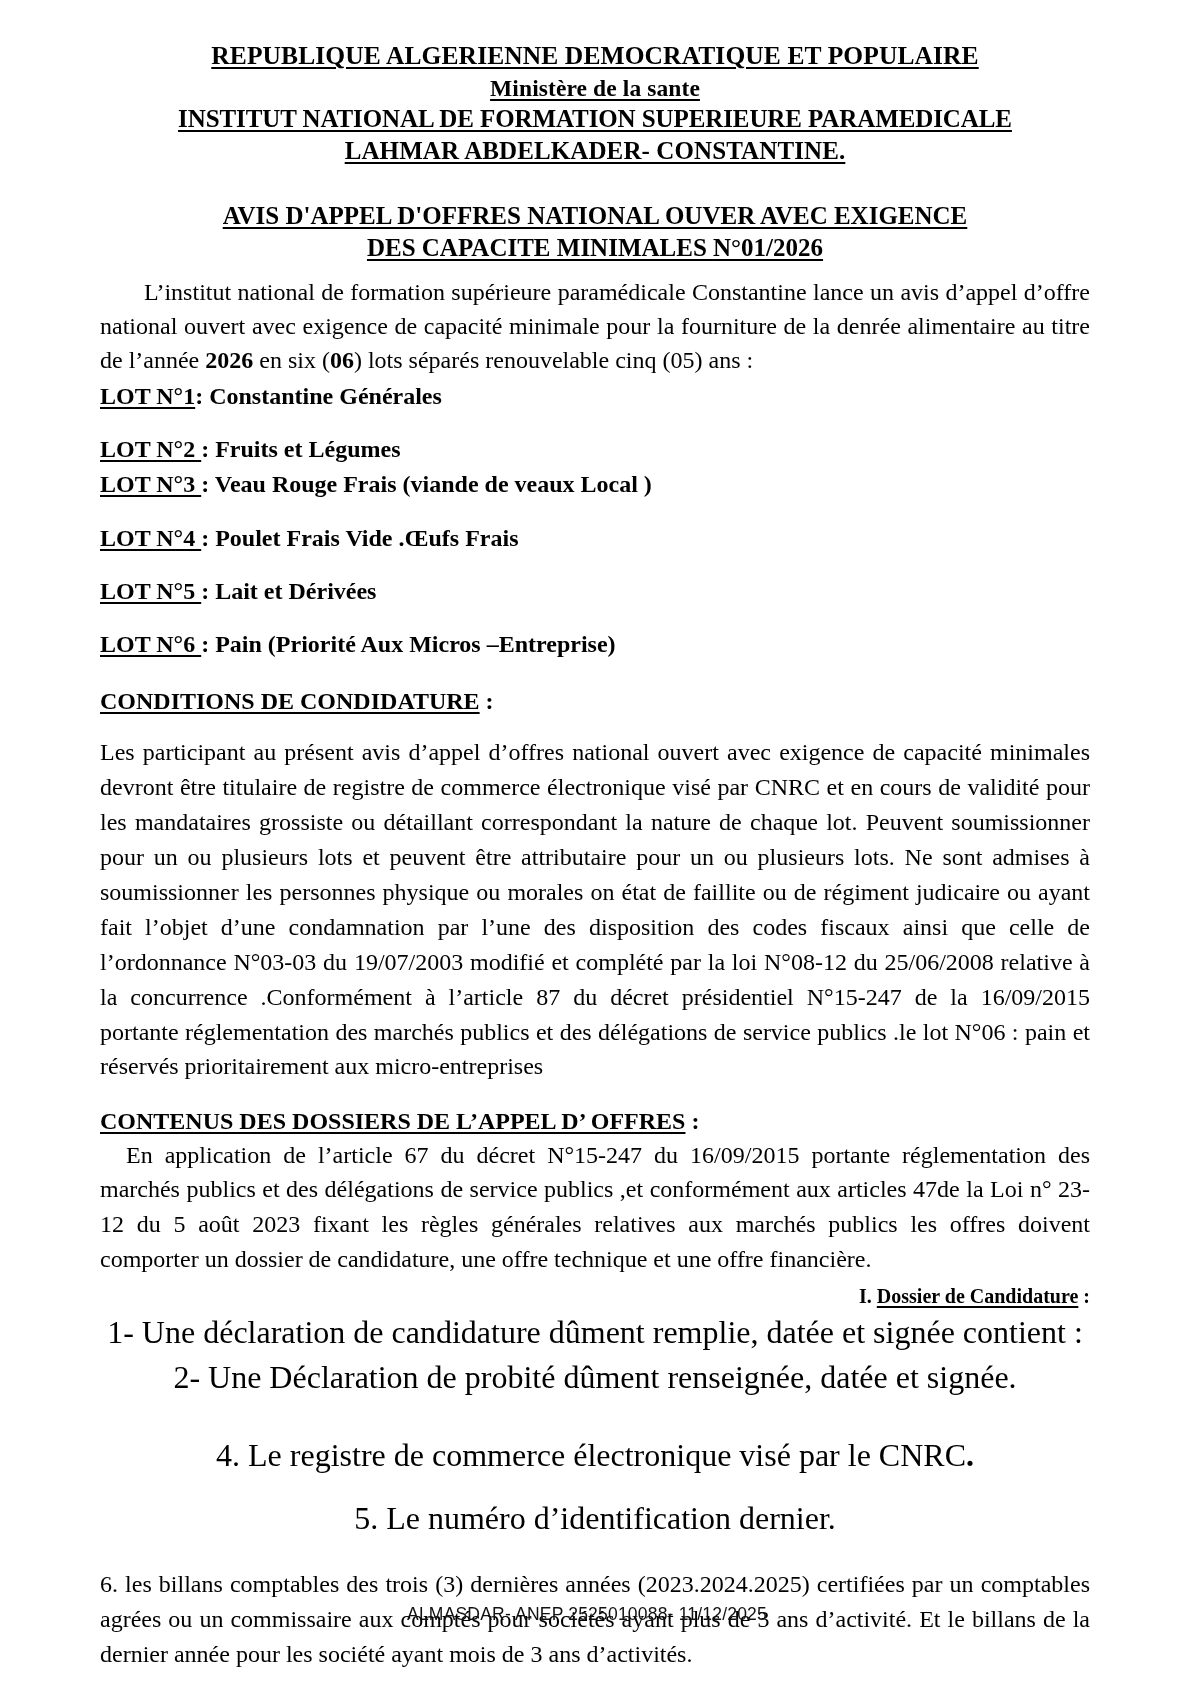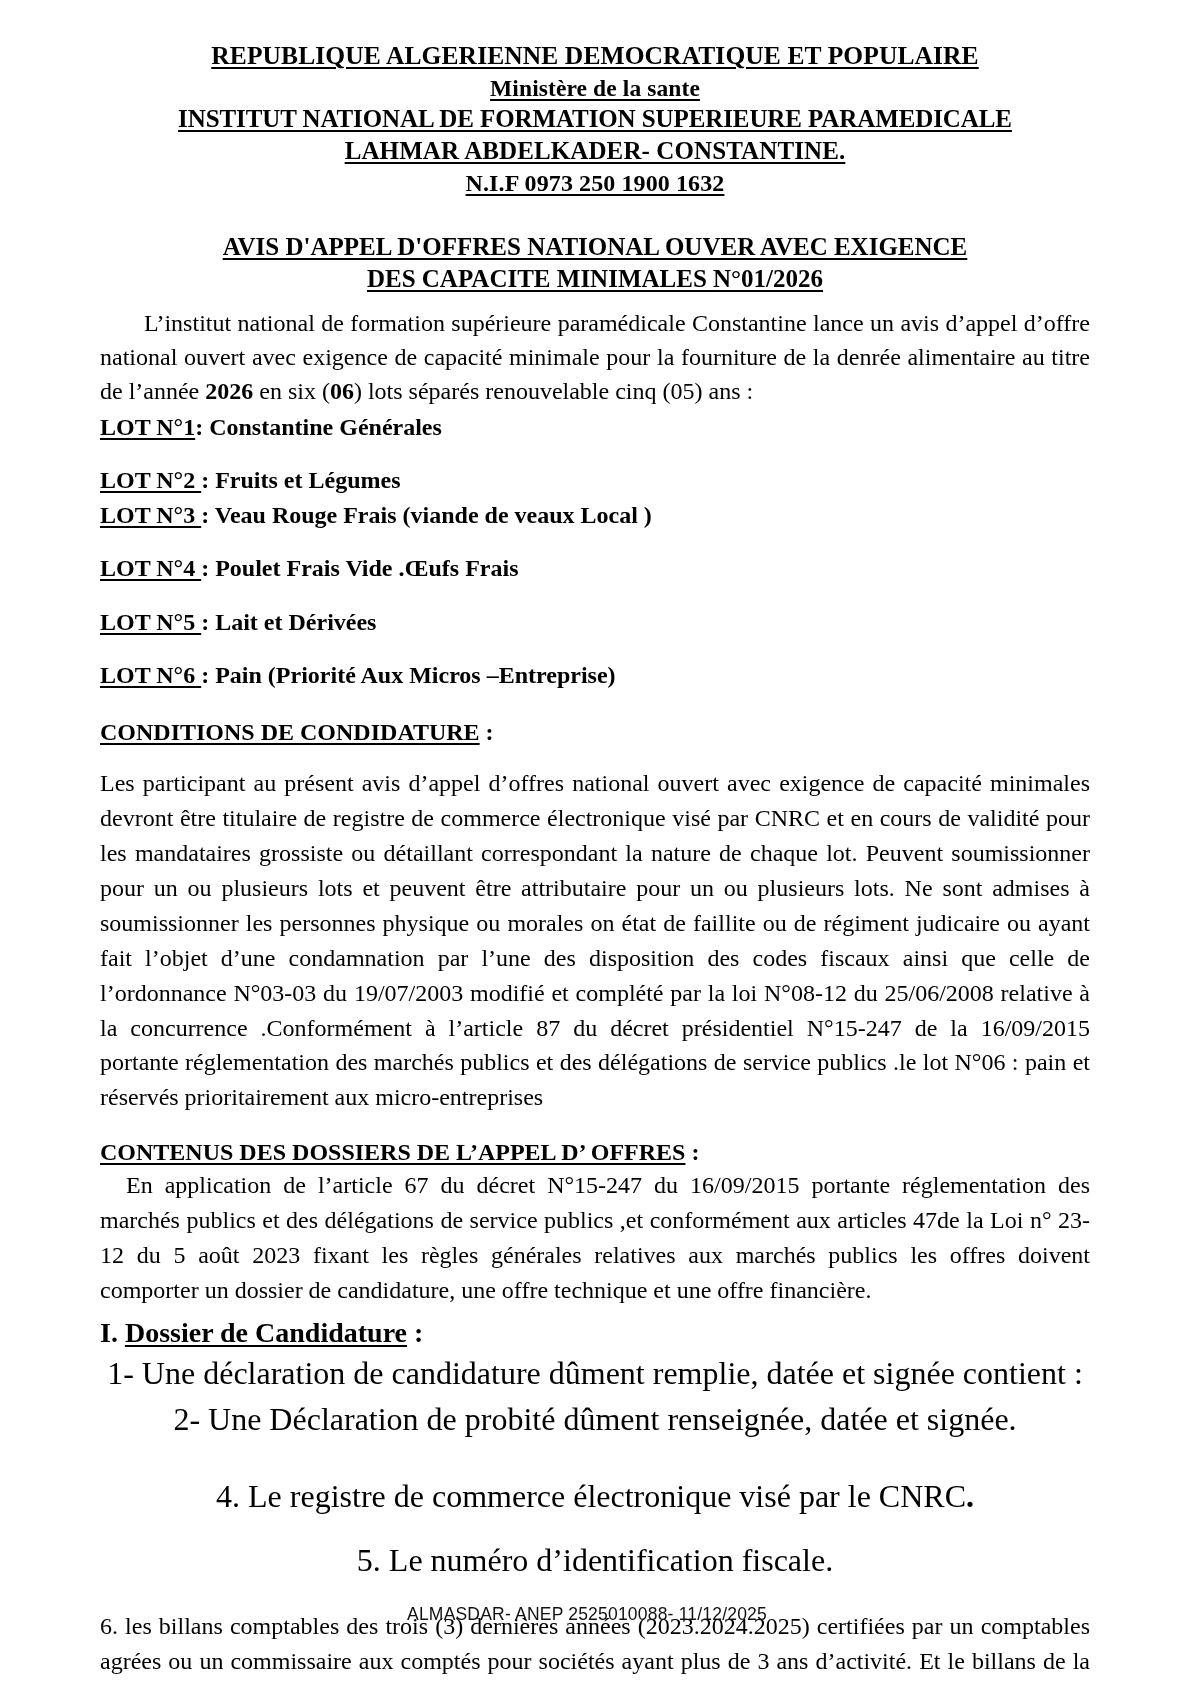--- a/index.html
+++ b/index.html
@@ -104,24 +104,25 @@
   .para-justify {
     margin: 0;
     font-size: 24px;
     line-height: 1.455;
     text-align: justify;
     text-align-last: left;
   }
   .para-justify.indent-first { text-indent: 26px; }
 
   .roman-head {
-    font-size: 28px;
+    font-size: 20px;
     margin: 0;
     line-height: 1.33;
     font-weight: bold;
+    text-align: right;
   }
   .roman-head .num { font-weight: bold; }
   .roman-head .u {
     text-decoration: underline;
     text-underline-offset: 3px;
     text-decoration-thickness: 2px;
   }
 
   .num-item {
     margin: 0;
@@ -153,21 +154,20 @@
 </head>
 <body>
 
 <div class="page">
 
   <div class="header-block">
     <div class="header-line l1"><span class="u">REPUBLIQUE ALGERIENNE DEMOCRATIQUE ET POPULAIRE</span></div>
     <div class="header-line l2"><span class="u">Ministère de la sante</span></div>
     <div class="header-line l3"><span class="u">INSTITUT NATIONAL  DE FORMATION  SUPERIEURE PARAMEDICALE</span></div>
     <div class="header-line l4"><span class="u">LAHMAR ABDELKADER- CONSTANTINE.</span></div>
-    <div class="header-line l5"><span class="u">N.I.F 0973 250 1900 1632</span></div>
   </div>
 
   <div class="title-block">
     <div class="title-line"><span class="u">AVIS D'APPEL D'OFFRES NATIONAL OUVER AVEC EXIGENCE</span></div>
     <div class="title-line"><span class="u">DES  CAPACITE MINIMALES </span><span class="u">N°01/2026</span></div>
   </div>
 
   <div class="spacer-6"></div>
 
   <p class="intro"><span>L’institut national de formation supérieure paramédicale Constantine lance un avis d’appel d’offre national ouvert avec exigence de capacité minimale pour la fourniture de la denrée alimentaire au titre de l’année </span><b>2026</b><span> en six (</span><b>06</b><span>) lots séparés renouvelable cinq (05) ans :</span></p>
@@ -208,21 +208,21 @@
 
   <div class="spacer-14"></div>
 
 
   <div class="spacer-18"></div>
 
   <p class="num-item"><span>4.</span><span>  Le registre de commerce électronique  visé par le CNRC</span><b>.</b></p>
 
   <div class="spacer-18"></div>
 
-  <p class="num-item"><span>5.</span><span>  Le numéro d’identification fiscale.</span></p>
+  <p class="num-item"><span>5.</span><span>  Le numéro d’identification dernier.</span></p>
 
   <div class="spacer-26"></div>
 
   <p class="para-justify">6. les billans comptables des trois (3) dernières années (2023.2024.2025) certifiées par un comptables agrées ou un commissaire aux comptés pour sociétés  ayant plus de 3 ans d’activité. Et le billans de la dernier année pour  les société ayant mois de 3 ans d’activités.</p>
 
 </div>
 
 <div class="footer">
   <span>ALMASDAR- ANEP 2525010088- 11/12/2025</span>
 </div>

